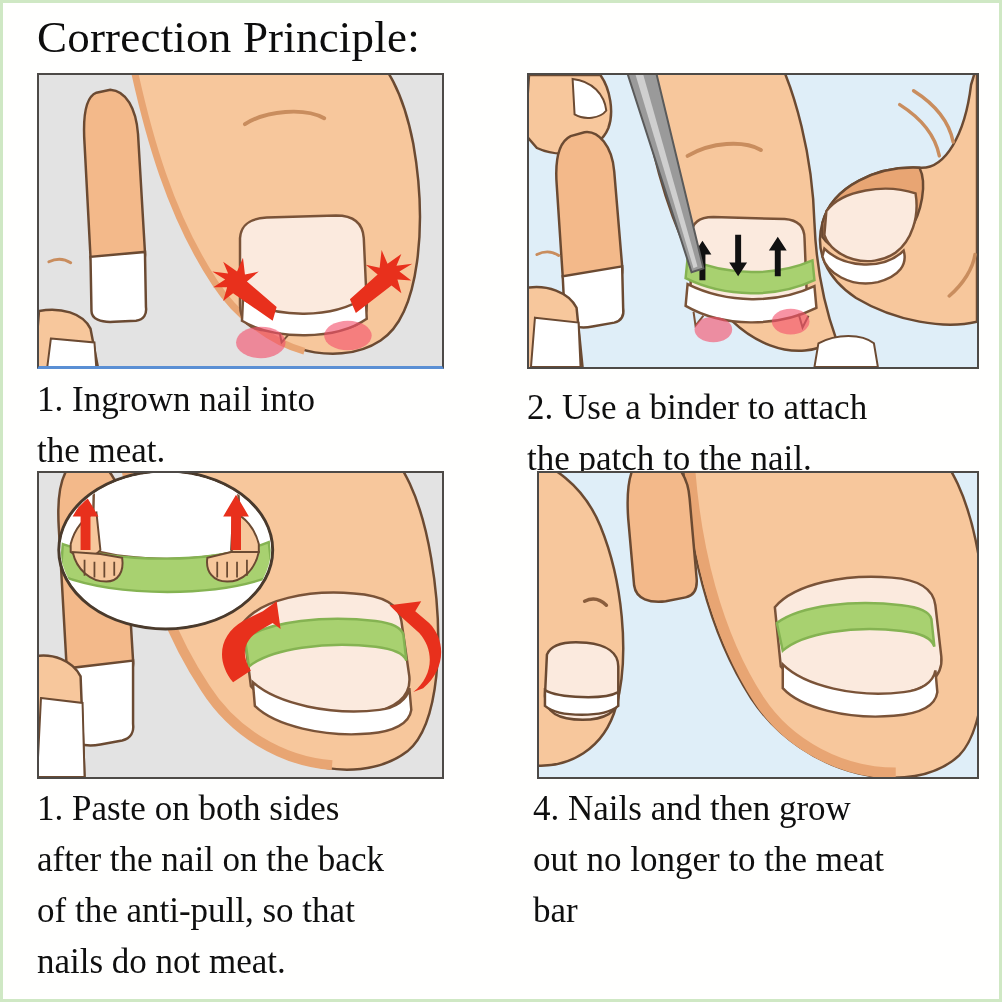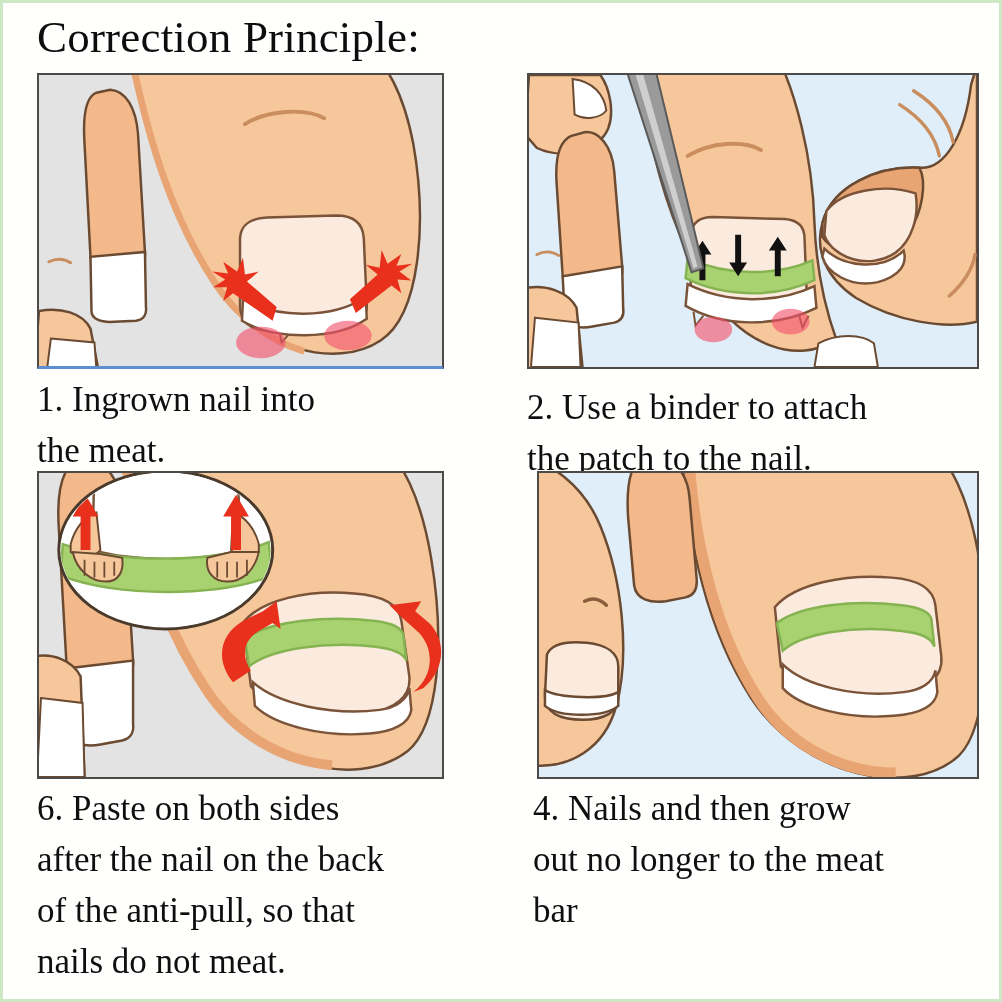--- a/index.html
+++ b/index.html
@@ -209,21 +209,21 @@
           <path d="M170 86 C 168 100, 176 110, 190 110 C 206 110, 218 98, 222 80 L 194 80 Z" fill="#f7c79c" stroke="#6b4a32" stroke-width="2"></path>
           <path d="M46 88 L 46 104 M56 90 L 56 106 M66 90 L 66 106 M76 90 L 76 104" stroke="#6b4a32" stroke-width="1.8" fill="none"></path>
           <path d="M180 90 L 180 106 M190 90 L 190 106 M200 90 L 200 106 M210 88 L 210 104" stroke="#6b4a32" stroke-width="1.8" fill="none"></path>
 
           <path d="M42 78 L 42 44 L 34 44 L 47 22 L 60 44 L 52 44 L 52 78 Z" fill="#e8301c"></path>
           <path d="M194 78 L 194 44 L 186 44 L 199 22 L 212 44 L 204 44 L 204 78 Z" fill="#e8301c"></path>
         </g>
       </g>
     </svg>
   </div>
-  <div class="caption" id="cap3">6. Paste on both sides
+  <div class="caption" id="cap3">1. Paste on both sides
 after the nail on the back
 of the anti-pull, so that
 nails do not meat.</div>
 
   <div class="figure" id="fig4">
     <svg viewBox="0 0 442 308" width="438" height="304" preserveAspectRatio="none">
       <rect x="0" y="0" width="442" height="308" fill="#dfeef8"></rect>
 
       <path d="M146 -12 C 150 70, 170 160, 214 228 C 268 310, 378 330, 424 286 C 452 258, 456 170, 444 86 C 434 26, 414 -16, 392 -28 Z" fill="#f7c79c" stroke="#6b4a32" stroke-width="2.5"></path>
       <path d="M152 -6 C 158 74, 178 162, 222 230 C 252 276, 306 304, 360 304" fill="none" stroke="#e8a573" stroke-width="11"></path>

